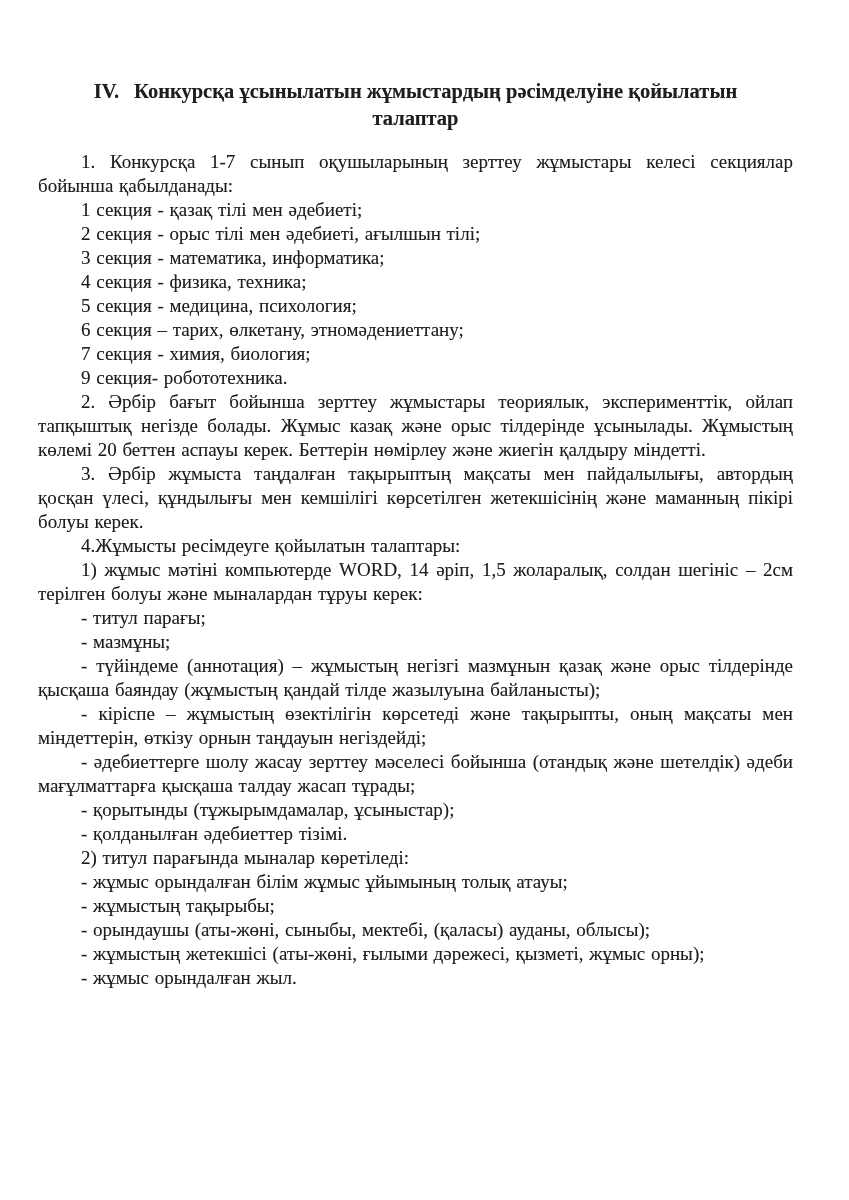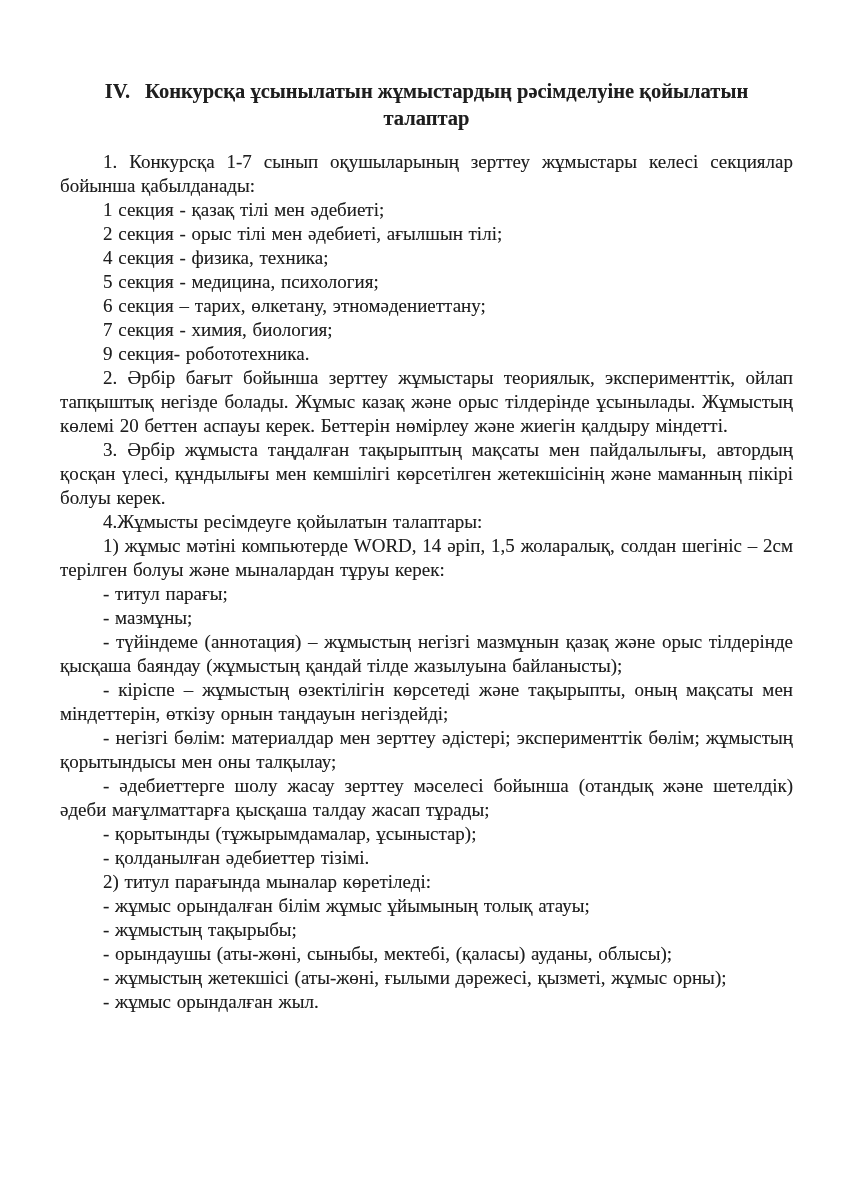--- a/index.html
+++ b/index.html
@@ -1,21 +1,21 @@
 <!DOCTYPE html>
 <html lang="kk"><head>
 <meta charset="utf-8">
 <style>
   html, body { margin: 0; padding: 0; background: #ffffff; }
   body { width: 849px; height: 1200px; overflow: hidden; }
   .page {
     box-sizing: border-box;
     width: 849px;
     height: 876px;
-    padding: 78px 56px 0 60px;
+    padding: 78px 56px 0 38px;
     background: #ffffff;
     color: #1e1e1e;
     font-family: "Liberation Serif", "DejaVu Serif", serif;
     text-shadow: 0 0 0.5px rgba(30,30,30,0.38);
   }
   .heading {
     text-align: center;
     font-weight: bold;
     font-size: 20.5px;
     line-height: 27px;
@@ -39,34 +39,34 @@
 
   <div class="heading">
     <div><span class="hnum">IV.</span><span>Конкурсқа ұсынылатын жұмыстардың рәсімделуіне қойылатын</span></div>
     <div>талаптар</div>
   </div>
 
   <div class="body">
     <p class="j">1. Конкурсқа 1-7 сынып оқушыларының зерттеу жұмыстары келесі секциялар бойынша қабылданады:</p>
     <p class="l">1 секция - қазақ тілі мен әдебиеті;</p>
     <p class="l">2 секция - орыс тілі мен әдебиеті, ағылшын тілі;</p>
+    <p class="l">3 секция - математика, информатика;</p>
     <p class="l">4 секция - физика, техника;</p>
     <p class="l">5 секция - медицина, психология;</p>
     <p class="l">6 секция – тарих, өлкетану, этномәдениеттану;</p>
     <p class="l">7 секция - химия, биология;</p>
     <p class="l">9 секция- робототехника.</p>
     <p class="j">2. Әрбір бағыт бойынша зерттеу жұмыстары теориялык, эксперименттік, ойлап тапқыштық негізде болады. Жұмыс казақ және орыс тілдерінде ұсынылады. Жұмыстың көлемі 20 беттен аспауы керек. Беттерін нөмірлеу және жиегін қалдыру міндетті.</p>
     <p class="j">3. Әрбір жұмыста таңдалған тақырыптың мақсаты мен пайдалылығы, автордың қосқан үлесі, құндылығы мен кемшілігі көрсетілген жетекшісінің және маманның пікірі болуы керек.</p>
     <p class="l">4.Жұмысты ресімдеуге қойылатын талаптары:</p>
     <p class="j">1) жұмыс мәтіні компьютерде WORD, 14 әріп, 1,5 жоларалық, солдан шегініс – 2см терілген болуы және мыналардан тұруы керек:</p>
     <p class="l">- титул парағы;</p>
     <p class="l">- мазмұны;</p>
     <p class="j">- түйіндеме (аннотация) – жұмыстың негізгі мазмұнын қазақ және орыс тілдерінде қысқаша баяндау (жұмыстың қандай тілде жазылуына байланысты);</p>
     <p class="j">- кіріспе – жұмыстың өзектілігін көрсетеді және тақырыпты, оның мақсаты мен міндеттерін, өткізу орнын таңдауын негіздейді;</p>
-    <p class="j">- негізгі бөлім: материалдар мен зерттеу әдістері; эксперименттік бөлім; жұмыстың қорытындысы мен оны талқылау;</p>
     <p class="j">- әдебиеттерге шолу жасау зерттеу мәселесі бойынша (отандық және шетелдік) әдеби мағұлматтарға қысқаша талдау жасап тұрады;</p>
     <p class="l">- қорытынды (тұжырымдамалар, ұсыныстар);</p>
     <p class="l">- қолданылған әдебиеттер тізімі.</p>
     <p class="l">2) титул парағында мыналар көретіледі:</p>
     <p class="l">- жұмыс орындалған білім жұмыс ұйымының толық атауы;</p>
     <p class="l">- жұмыстың тақырыбы;</p>
     <p class="l">- орындаушы (аты-жөні, сыныбы, мектебі, (қаласы) ауданы, облысы);</p>
     <p class="j">- жұмыстың жетекшісі (аты-жөні, ғылыми дәрежесі, қызметі, жұмыс орны);</p>
     <p class="l">- жұмыс орындалған жыл.</p>
   </div>

